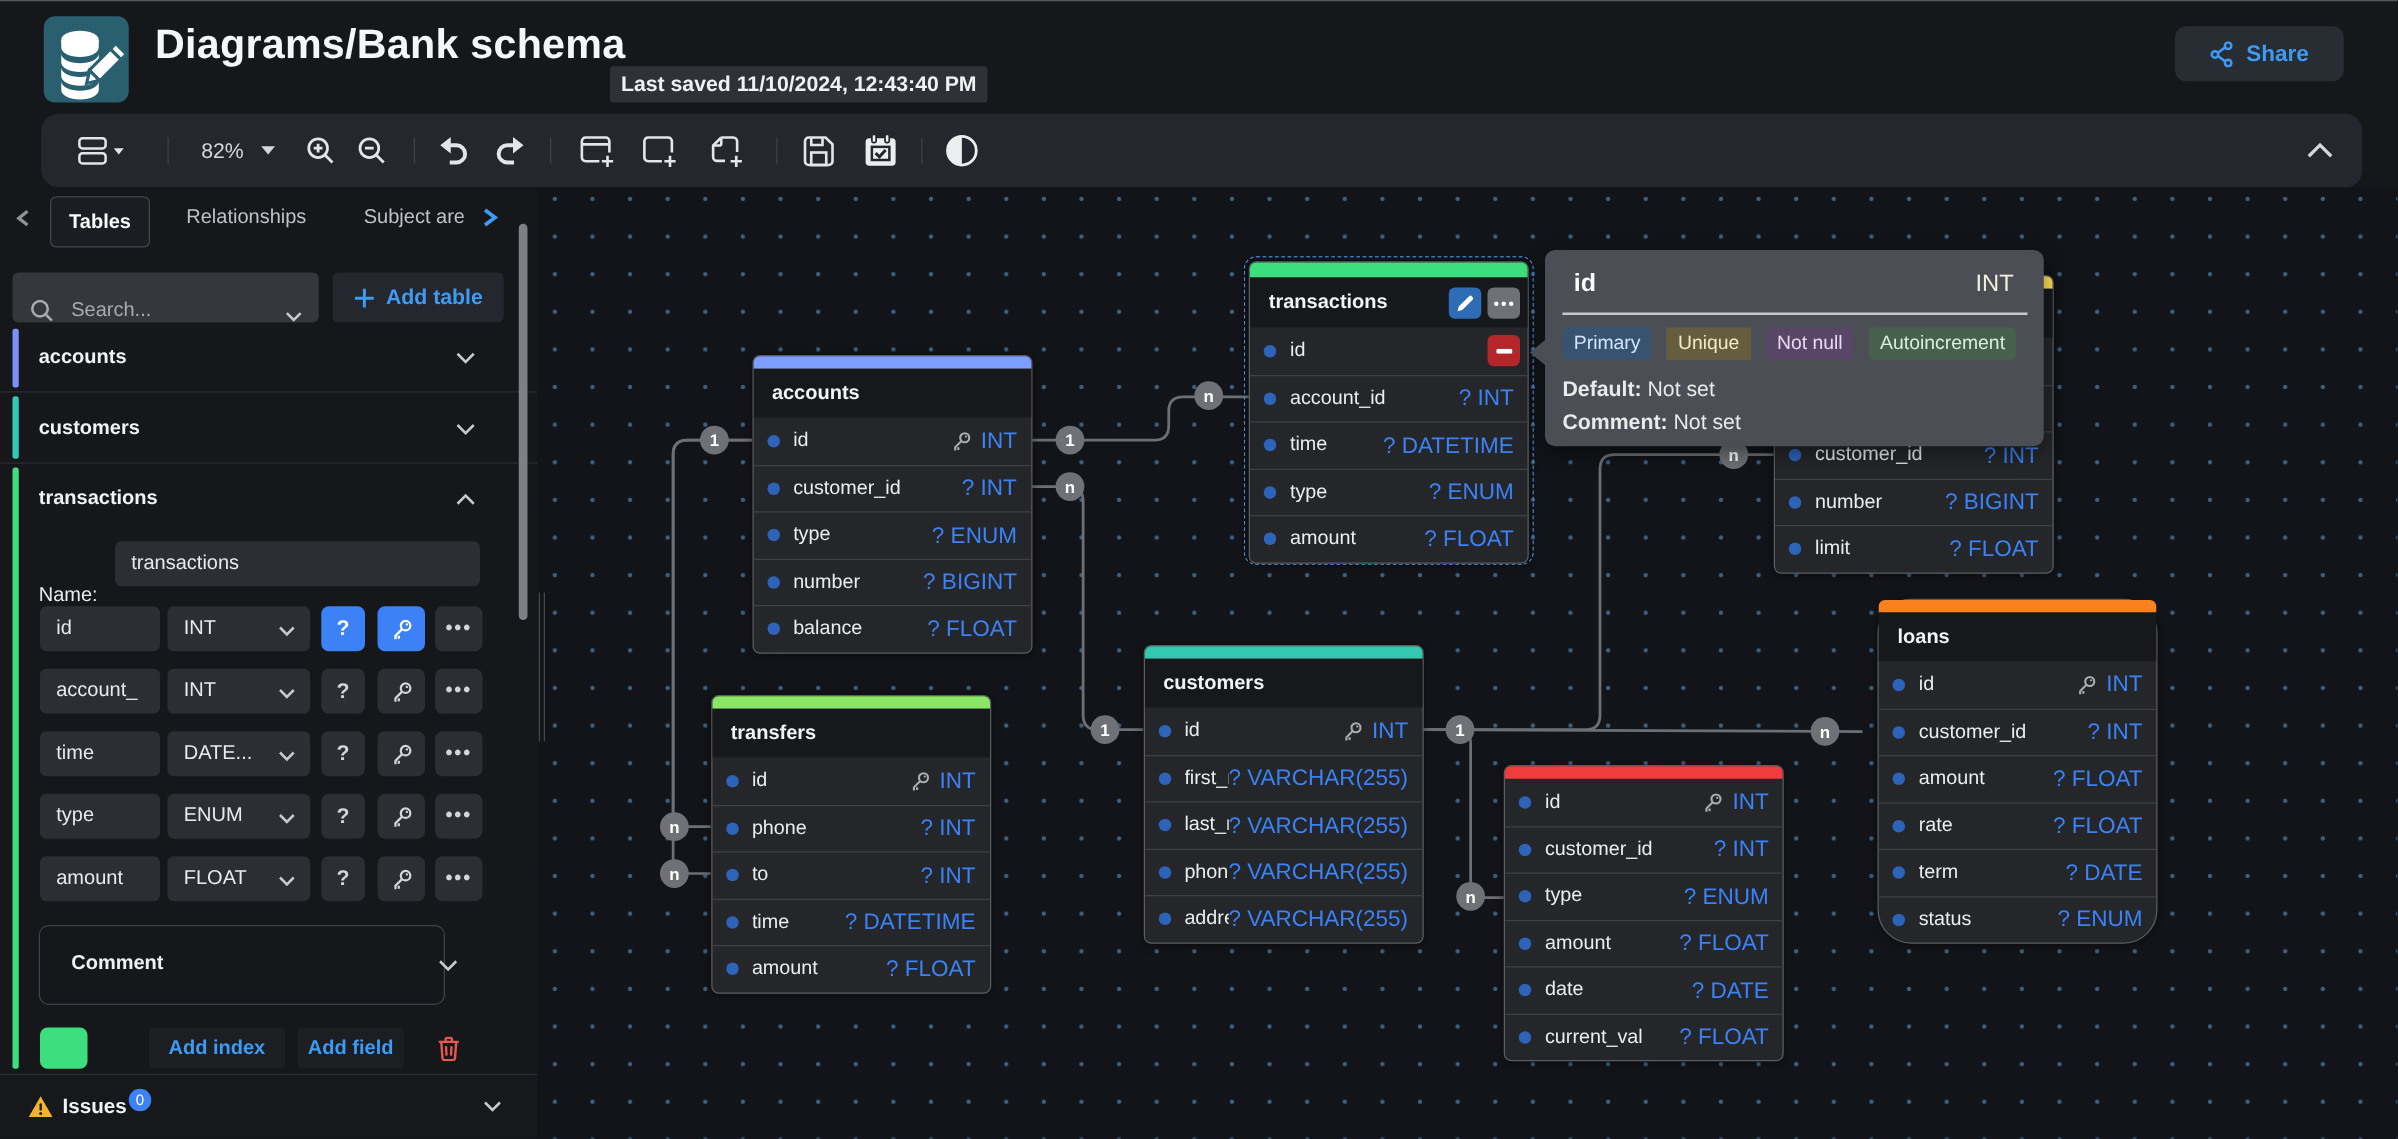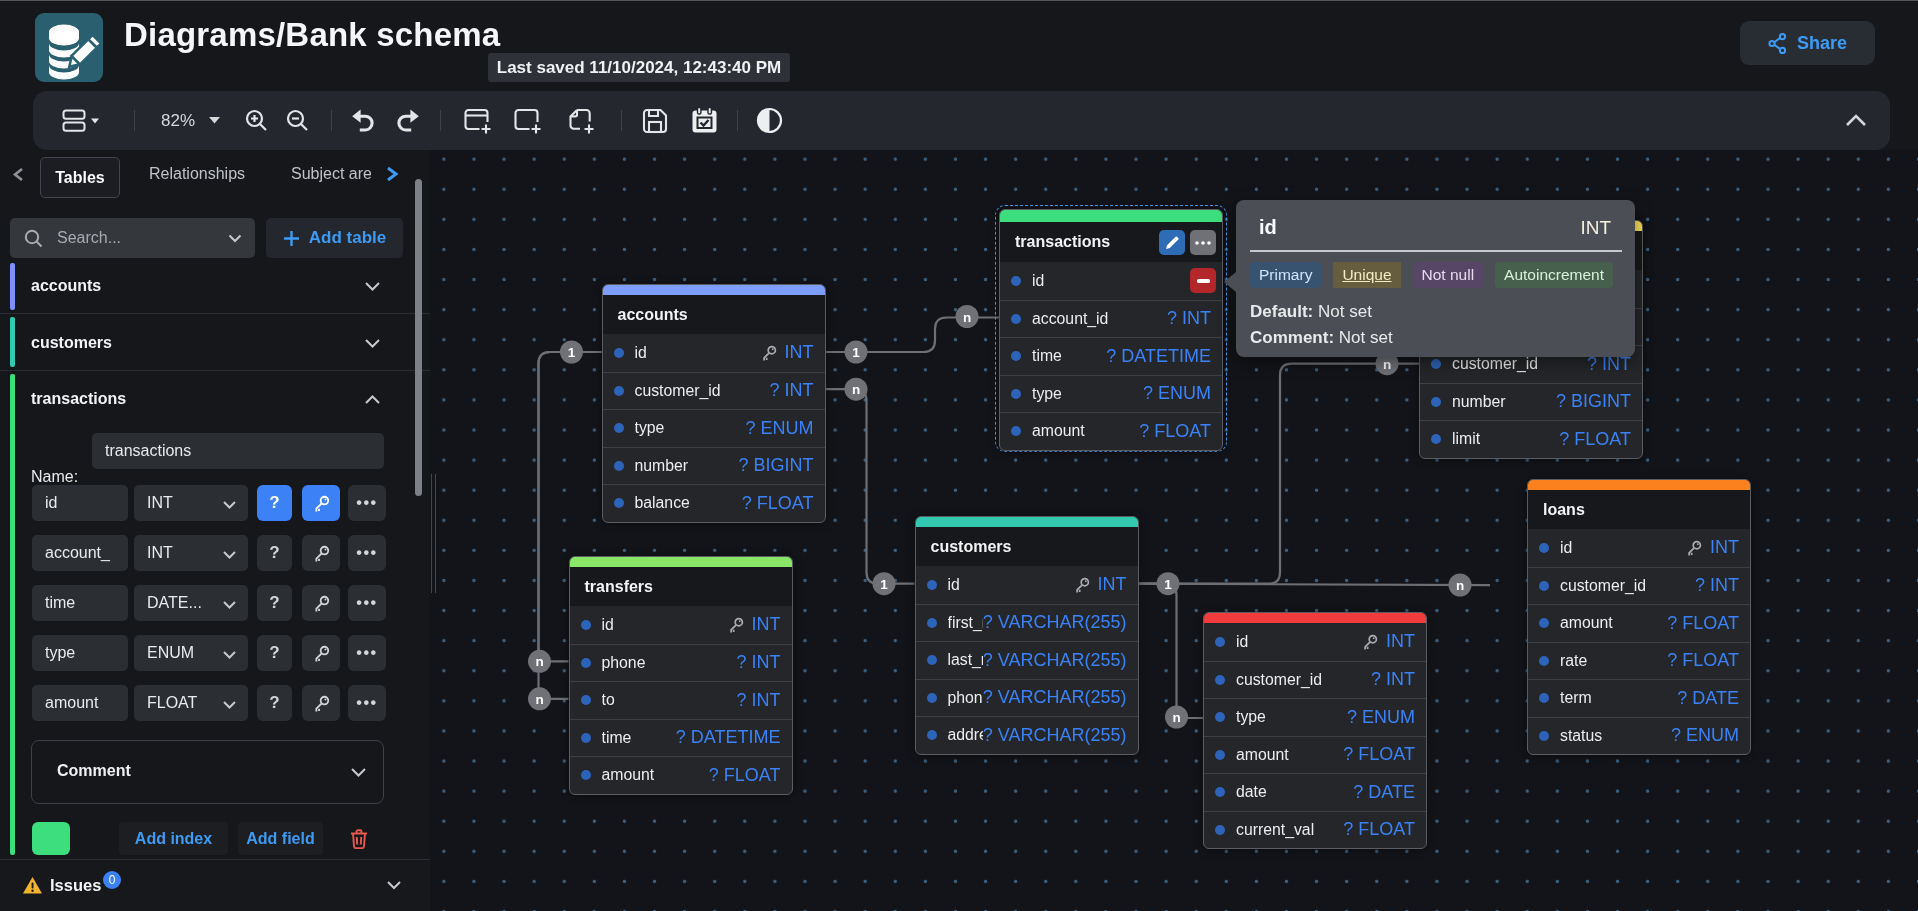--- a/index.html
+++ b/index.html
@@ -16,30 +16,30 @@
 
 #toolbar { position:absolute; left:33px; top:91px; width:1857px; height:59px; background:#24272d; border-radius:14px; }
 .tb { position:absolute; top:0; height:59px; display:flex; align-items:center; justify-content:center; color:#e3e5e8; }
 .tdiv { position:absolute; top:19px; width:1px; height:21px; background:#3e4249; }
 #zoomtxt { font-size:17px; color:#d6d8da; }
 
 #sidebar { position:absolute; left:0; top:150px; width:430px; height:761px; background:#15171b; }
 #tabsrow { position:absolute; left:0; top:0; width:430px; height:48px; }
 #tabactive { position:absolute; left:40px; top:7px; width:80px; height:41px; border:1px solid #43464c; border-radius:5px; background:#1b1d22; color:#fafbfc; font-weight:700; font-size:16px; display:flex; align-items:center; justify-content:center; }
 .tabtxt { position:absolute; top:0; height:48px; display:flex; align-items:center; color:#bfc2c7; font-size:16px; }
-#searchbox { position:absolute; left:10px; top:68px; width:245px; height:40px; background:#34373c; border-radius:5px; display:flex; align-items:center; color:#a8acb1; font-size:16px; }
+#searchbox { position:absolute; left:10px; top:68px; width:245px; height:40px; background:#34373c; border-radius:5px; display:flex; align-items:flex-end; color:#a8acb1; font-size:16px; }
 #addtable { position:absolute; left:266px; top:68px; width:137px; height:40px; background:#24272e; border-radius:5px; display:flex; align-items:center; justify-content:center; gap:9px; color:#3e9bf4; font-size:17px; font-weight:700; }
 .acc-bar { position:absolute; left:10px; width:5px; border-radius:2px; }
 .acc-name { position:absolute; left:31px; font-size:16px; font-weight:700; color:#f2f3f4; }
 .divider { position:absolute; left:0; width:430px; height:1px; background:#2a2d31; }
 .chev { stroke:#c6c9cd; stroke-width:2; fill:none; }
 .fieldbox { position:absolute; background:#2b2e33; border-radius:5px; color:#e9eaec; font-size:16px; display:flex; align-items:center; height:36px; }
 .fbtn { position:absolute; background:#2b2e33; border-radius:6px; height:36px; display:flex; align-items:center; justify-content:center; color:#d2d5d9; }
 .fbtn.on { background:#3c82f6; color:#fff; }
-#commentbox { position:absolute; left:31px; top:590px; width:353px; height:64px; border:1px solid #3e4147; border-radius:8px; }
+#commentbox { position:absolute; left:31px; top:590px; width:325px; height:64px; border:1px solid #3e4147; border-radius:8px; }
 #issuesbar { position:absolute; left:0; top:709px; width:430px; height:52px; background:#16181c; border-top:1px solid #2b2e33; }
 #sscroll { position:absolute; left:415px; top:29px; width:7px; height:317px; background:#7d8086; border-radius:4px; }
 
 #canvas { position:absolute; left:430px; top:150px; width:1488px; height:761px; background:#131419;
   background-image: radial-gradient(circle 1.9px, rgba(92,152,202,0.58) 0, rgba(92,152,202,0.58) 1.3px, transparent 2.1px);
   background-size: 30.1px 30.1px; background-position: -1.2px -5.9px; }
 .tbl { position:absolute; width:224px; border-radius:6px; border:1px solid #5b5d62; background:#242629; box-shadow:0 1px 8px rgba(0,0,0,0.45); }
 .strip { height:10px; border-radius:5px 5px 0 0; }
 .tname { height:39px; background:#17181b; display:flex; align-items:center; padding:0 15px; font-size:16px; font-weight:700; color:#f2f3f5; }
 .trow { height:37.5px; display:flex; align-items:center; padding:0 11px; border-top:1px solid #3e4044; font-size:15.8px; color:#ebedee; }
@@ -522,21 +522,21 @@
           <span class="fname">date</span>
           <span class="ftype">? DATE</span>
         </div>
 <div class="trow">
           <span class="fdot"></span>
           <span class="fname">current_val</span>
           <span class="ftype">? FLOAT</span>
         </div>
 </div>
 
-<div class="tbl" style="left:1097px;top:329px;">
+<div class="tbl" style="left:1072px;top:329px;border-radius:27px;">
 <div class="strip" style="background:#fa811d"></div>
 <div class="tname">loans</div>
 <div class="trow" style="border-top:none;">
           <span class="fdot"></span>
           <span class="fname">id</span>
           <span class="ftype"><svg class="keyic" width="18" height="18" viewBox="0 0 20 20" fill="none" stroke="#a9acb1" stroke-width="1.9">
               <circle cx="13.1" cy="6.9" r="4.0"></circle>
               <circle cx="14.2" cy="5.8" r="1.0" fill="#a9acb1" stroke="none"></circle>
               <path d="M10.2 9.8 L4.6 15.4 L4.6 18.3 M7.4 15.4 L7.4 17.8"></path>
             </svg>INT</span>
@@ -616,21 +616,21 @@
         </div>
 </div>
 
 <div id="popover" class="abs" style="left:806px;top:50px;width:399px;height:157px;background:#4b4e54;border-radius:8px;box-shadow:0 5px 18px rgba(0,0,0,0.45);">
 <div class="abs" style="left:-12px;top:72px;width:0;height:0;border-top:10px solid transparent;border-bottom:10px solid transparent;border-right:12px solid #4b4e54;"></div>
 <span class="abs" style="left:23px;top:16px;font-size:20px;font-weight:700;color:#fafbfc;">id</span>
 <span class="abs" style="right:24px;top:17px;font-size:19px;color:#f3efdf;">INT</span>
 <div class="abs" style="left:14px;top:50px;width:372px;height:1.5px;background:#c7c8cb;"></div>
 <div class="abs" style="left:14px;top:62px;display:flex;gap:12px;font-size:15.5px;">
 <span style="background:#37536f;color:#d2e4fb;border-radius:4px;padding:4px 9px;">Primary</span>
-<span style="background:#665d3e;color:#f4ecc2;border-radius:0;padding:4px 9px;text-decoration:underline;">Unique</span>
+<span style="background:#665d3e;color:#f4ecc2;border-radius:0;padding:4px 9px;">Unique</span>
 <span style="background:#584667;color:#e9d9f2;border-radius:4px;padding:4px 9px;">Not null</span>
 <span style="background:#46604d;color:#d7f0da;border-radius:4px;padding:4px 9px;">Autoincrement</span>
 </div>
 <div class="abs" style="left:14px;top:102px;font-size:17px;color:#e9eaeb;"><b>Default:</b> Not set</div>
 <div class="abs" style="left:14px;top:128px;font-size:17px;color:#e9eaeb;"><b>Comment:</b> Not set</div>
 </div>
 </div>
 </div>
 
 </body></html>

